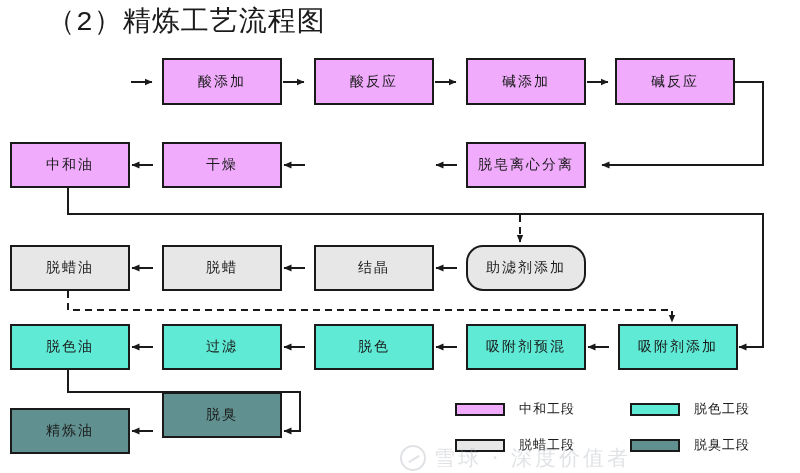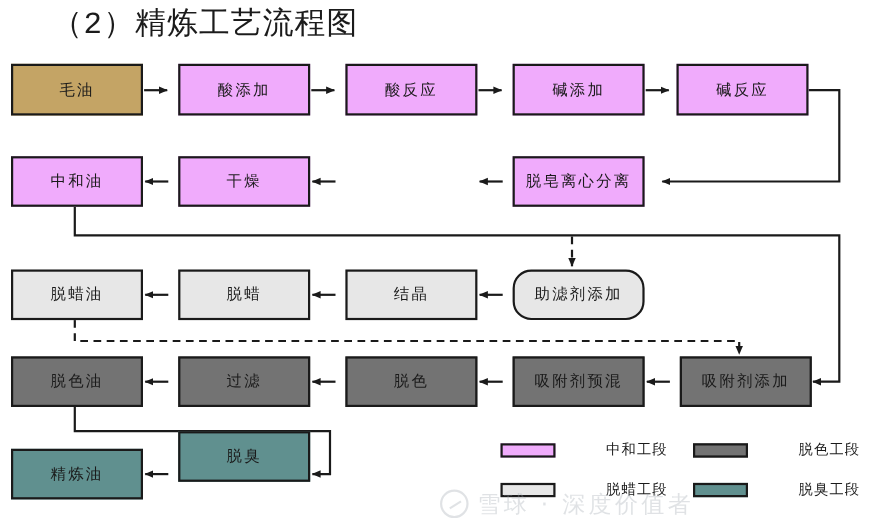--- a/index.html
+++ b/index.html
@@ -24,27 +24,27 @@
     border:2px solid #1a1a1a;
     display:flex;align-items:center;justify-content:center;
     font-size:14px;color:#1a1a1a;
     letter-spacing:2px;
     white-space:nowrap;
     font-family:"DejaVu Sans","Liberation Sans",sans-serif;
   }
   .fill-crude{background:#c4a465;}
   .fill-neutral{background:#f0abfc;}
   .fill-dewax{background:#e7e7e7;}
-  .fill-decolor{background:#737373;}
+  .fill-decolor{background:#5eead4;}
   .fill-deodor{background:#60908f;}
 
   svg.wires{position:absolute;left:0;top:0;width:800px;height:473px;pointer-events:none;}
 
   .legend{position:absolute;}
-  .legend-row{position:absolute;display:flex;align-items:center;gap:32px;}
+  .legend-row{position:absolute;display:flex;align-items:center;}
   .swatch{
     width:50px;height:13px;border:2px solid #1a1a1a;box-sizing:border-box;
     margin-right:14px;
   }
   .legend-label{font-size:13px;color:#1a1a1a;letter-spacing:1px;white-space:nowrap;}
 
   .watermark{
     position:absolute;left:400px;top:424px;
     display:flex;align-items:center;
     opacity:0.30;
@@ -101,21 +101,20 @@
       <line x1="457" y1="347" x2="436" y2="347" marker-end="url(#ah)"></line>
       <line x1="305" y1="347" x2="284" y2="347" marker-end="url(#ah)"></line>
       <line x1="153" y1="347" x2="132" y2="347" marker-end="url(#ah)"></line>
 
       <path d="M68,370 L68,392 L300,392 L300,431 L284,431" marker-end="url(#ah)"></path>
 
       <line x1="153" y1="431" x2="132" y2="431" marker-end="url(#ah)"></line>
     </g>
   </svg>
 
-  <div class="node fill-crude" style="left:10px;top:58px;width:120px;height:47px;">毛油</div>
   <div class="node fill-neutral" style="left:162px;top:58px;width:120px;height:47px;">酸添加</div>
   <div class="node fill-neutral" style="left:314px;top:58px;width:120px;height:47px;">酸反应</div>
   <div class="node fill-neutral" style="left:466px;top:58px;width:120px;height:47px;">碱添加</div>
   <div class="node fill-neutral" style="left:615px;top:58px;width:120px;height:47px;">碱反应</div>
 
   <div class="node fill-neutral" style="left:10px;top:142px;width:120px;height:46px;">中和油</div>
   <div class="node fill-neutral" style="left:162px;top:142px;width:120px;height:46px;">干燥</div>
   <div class="node fill-neutral" style="left:466px;top:142px;width:120px;height:46px;">脱皂离心分离</div>
 
   <div class="node fill-dewax" style="left:10px;top:245px;width:120px;height:46px;">脱蜡油</div>

